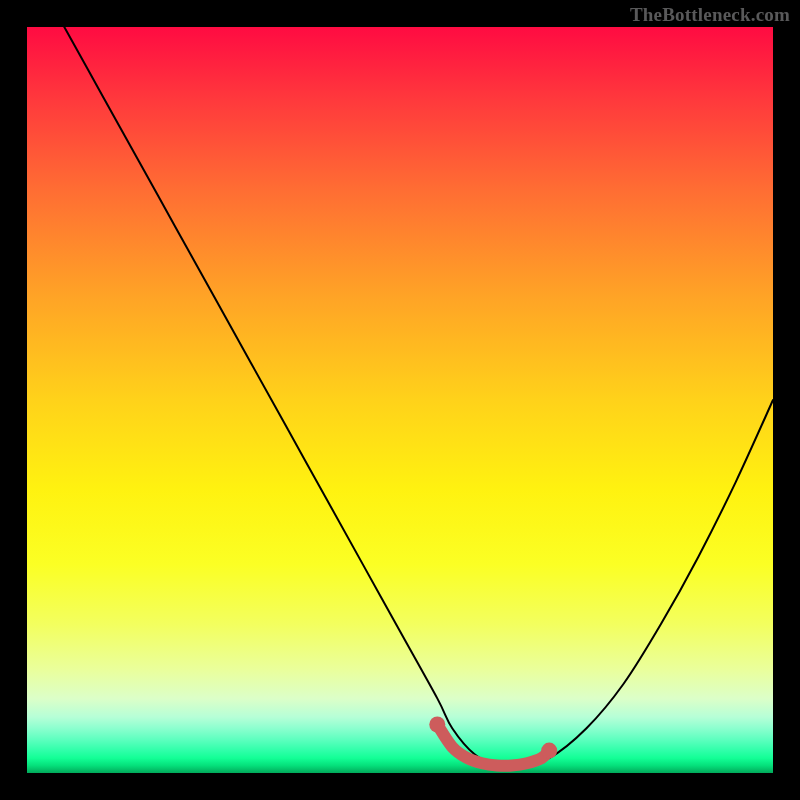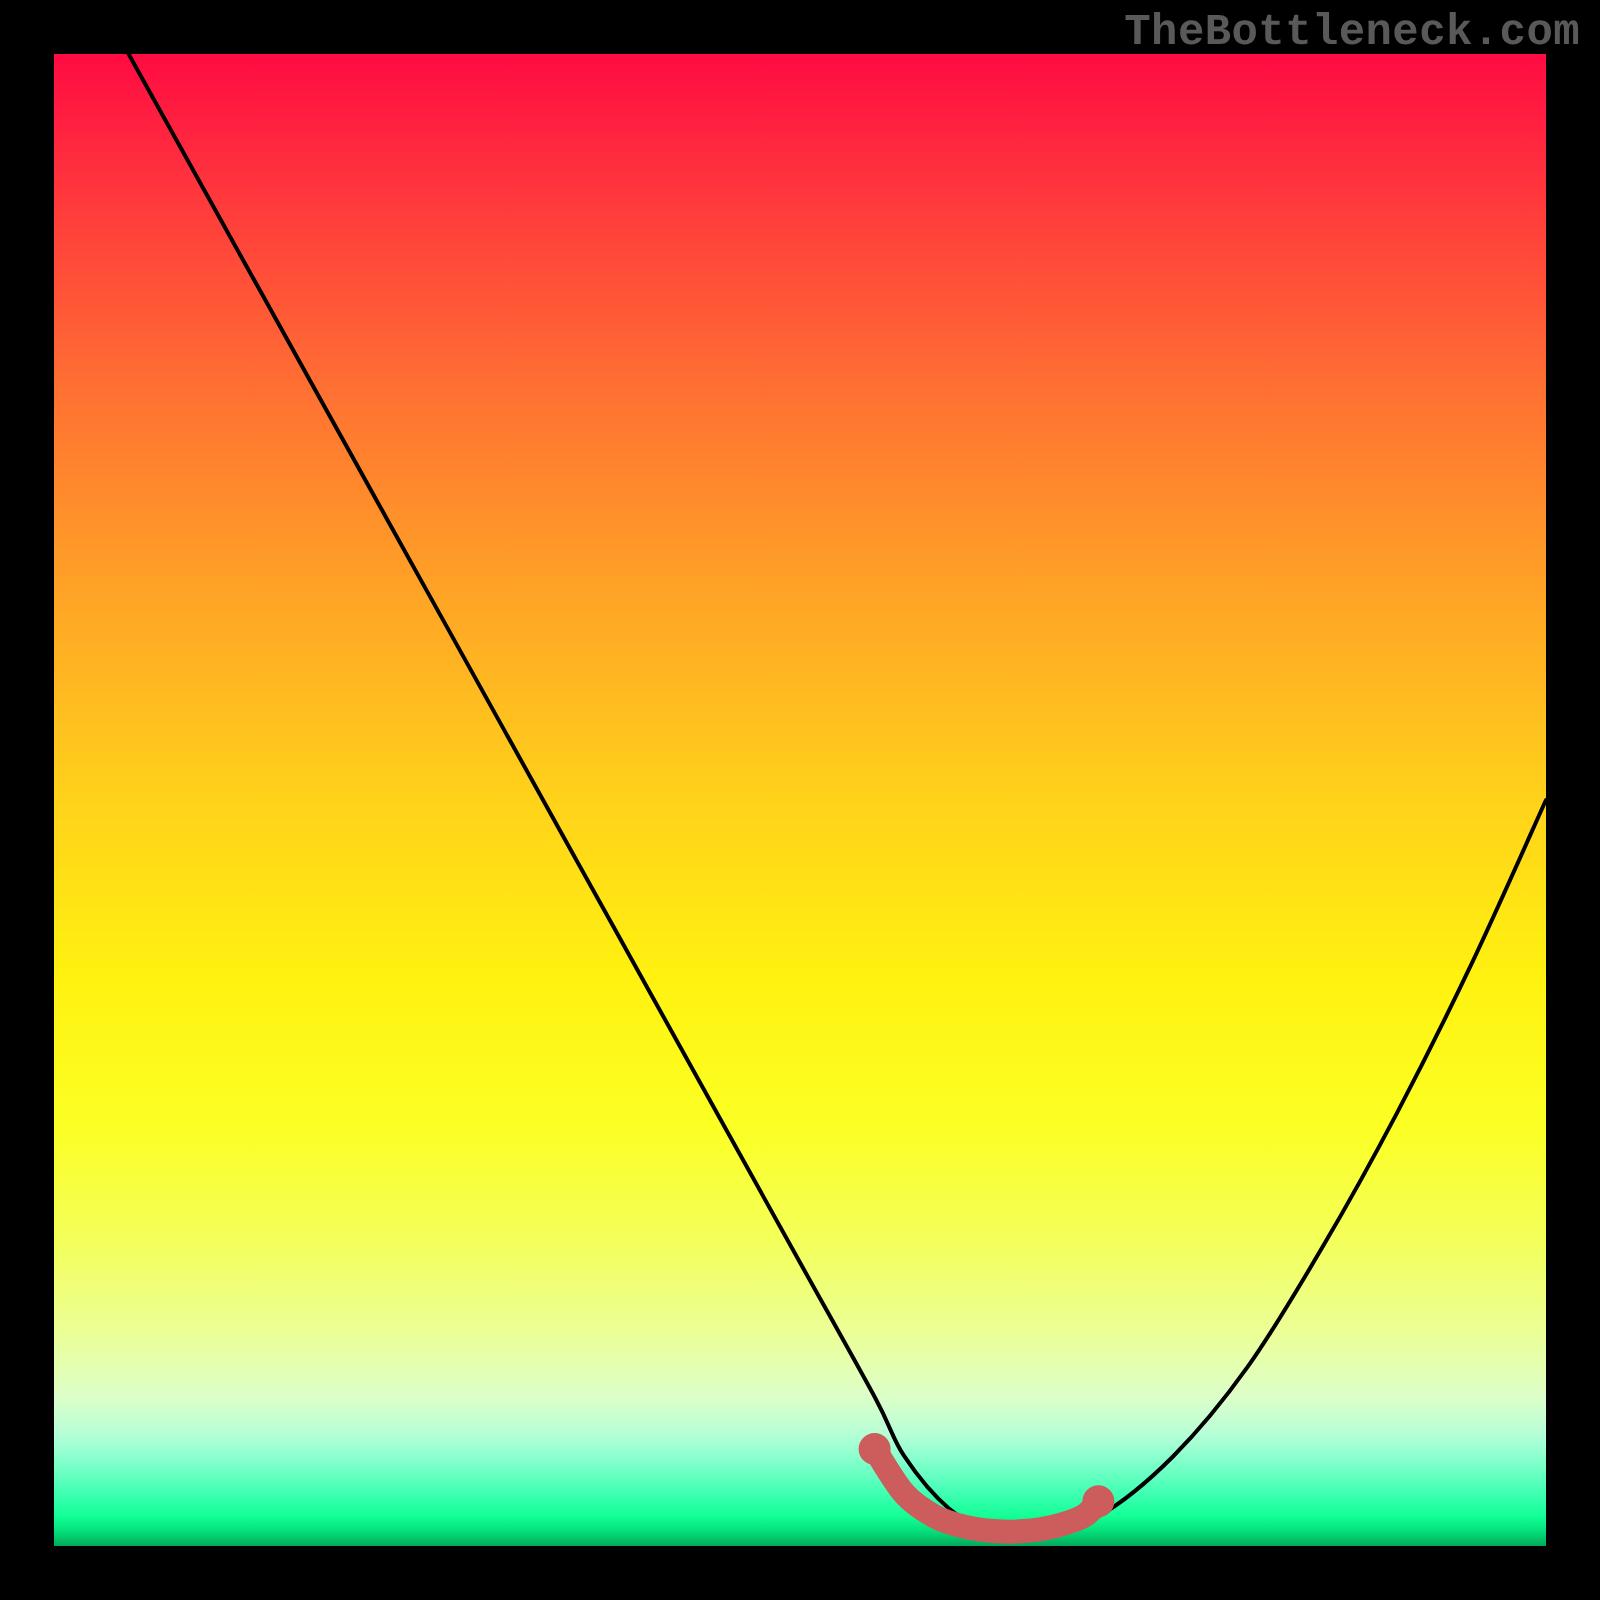--- a/index.html
+++ b/index.html
@@ -33,22 +33,22 @@
       #2fffa9 97%,
       #13ff96 98%,
       #05e07b 99%,
       #01a95a 100%
     );
   }
   .watermark {
     position: absolute;
     top: 4px;
     right: 10px;
-    font-family: Liberation Mono, monospace;
-    font-size: 22px;
+    font-family: Liberation Serif, serif;
+    font-size: 19px;
     font-weight: 600;
     color: #59595a;
     letter-spacing: 0.2px;
     user-select: none;
     text-align: right;
   }
   svg {
     position: absolute;
     left: 0;
     top: 0;

